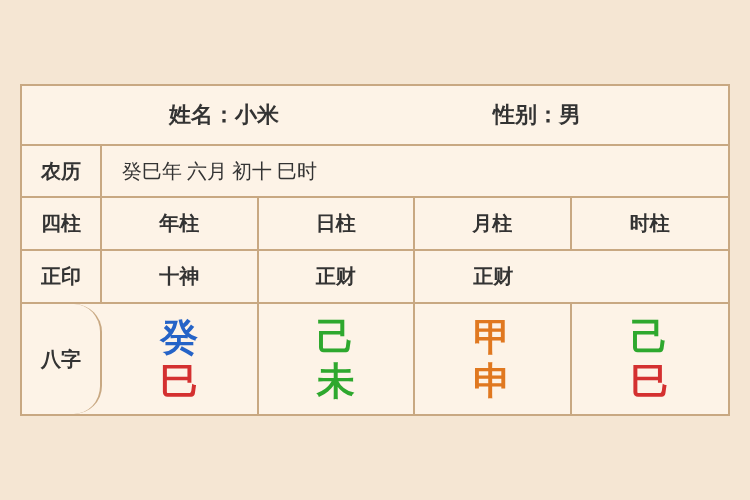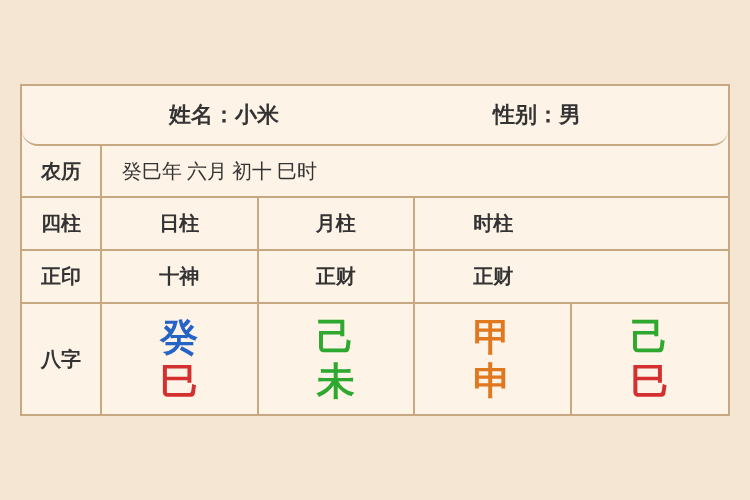--- a/index.html
+++ b/index.html
@@ -17,21 +17,20 @@
       background: #fdf3e7;
       border: 2px solid #c8a882;
     }
     .header-row {
       display: flex;
       justify-content: space-around;
       align-items: center;
       padding: 14px 40px;
       border-bottom: 2px solid #c8a882;
       background: #fdf3e7;
-      border-radius: 16px;
     }
     .header-item {
       font-size: 22px;
       color: #333;
       font-weight: bold;
     }
     .info-row {
       display: flex;
       border-bottom: 2px solid #c8a882;
       align-items: center;
@@ -87,20 +86,21 @@
     }
     .bazi-label {
       text-align: center;
       font-size: 20px;
       color: #333;
       font-weight: bold;
       border-right: 2px solid #c8a882;
       display: flex;
       align-items: center;
       justify-content: center;
+      border-radius: 28px;
     }
     .bazi-cell {
       border-right: 2px solid #c8a882;
       display: flex;
       flex-direction: column;
       align-items: center;
       justify-content: center;
       gap: 6px;
       padding: 10px 0;
     }
@@ -133,20 +133,21 @@
   </div>
 
 
   <div class="info-row">
     <div class="info-label">农历</div>
     <div class="info-value">癸巳年 六月 初十 巳时</div>
   </div>
 
   <div class="table-row">
     <div class="table-cell">四柱</div>
+    <div class="table-cell">年柱</div>
     <div class="table-cell">日柱</div>
     <div class="table-cell">月柱</div>
     <div class="table-cell">时柱</div>
   </div>
 
   <div class="table-row">
     <div class="table-cell">正印</div>
     <div class="table-cell">十神</div>
     <div class="table-cell">正财</div>
     <div class="table-cell">正财</div>

